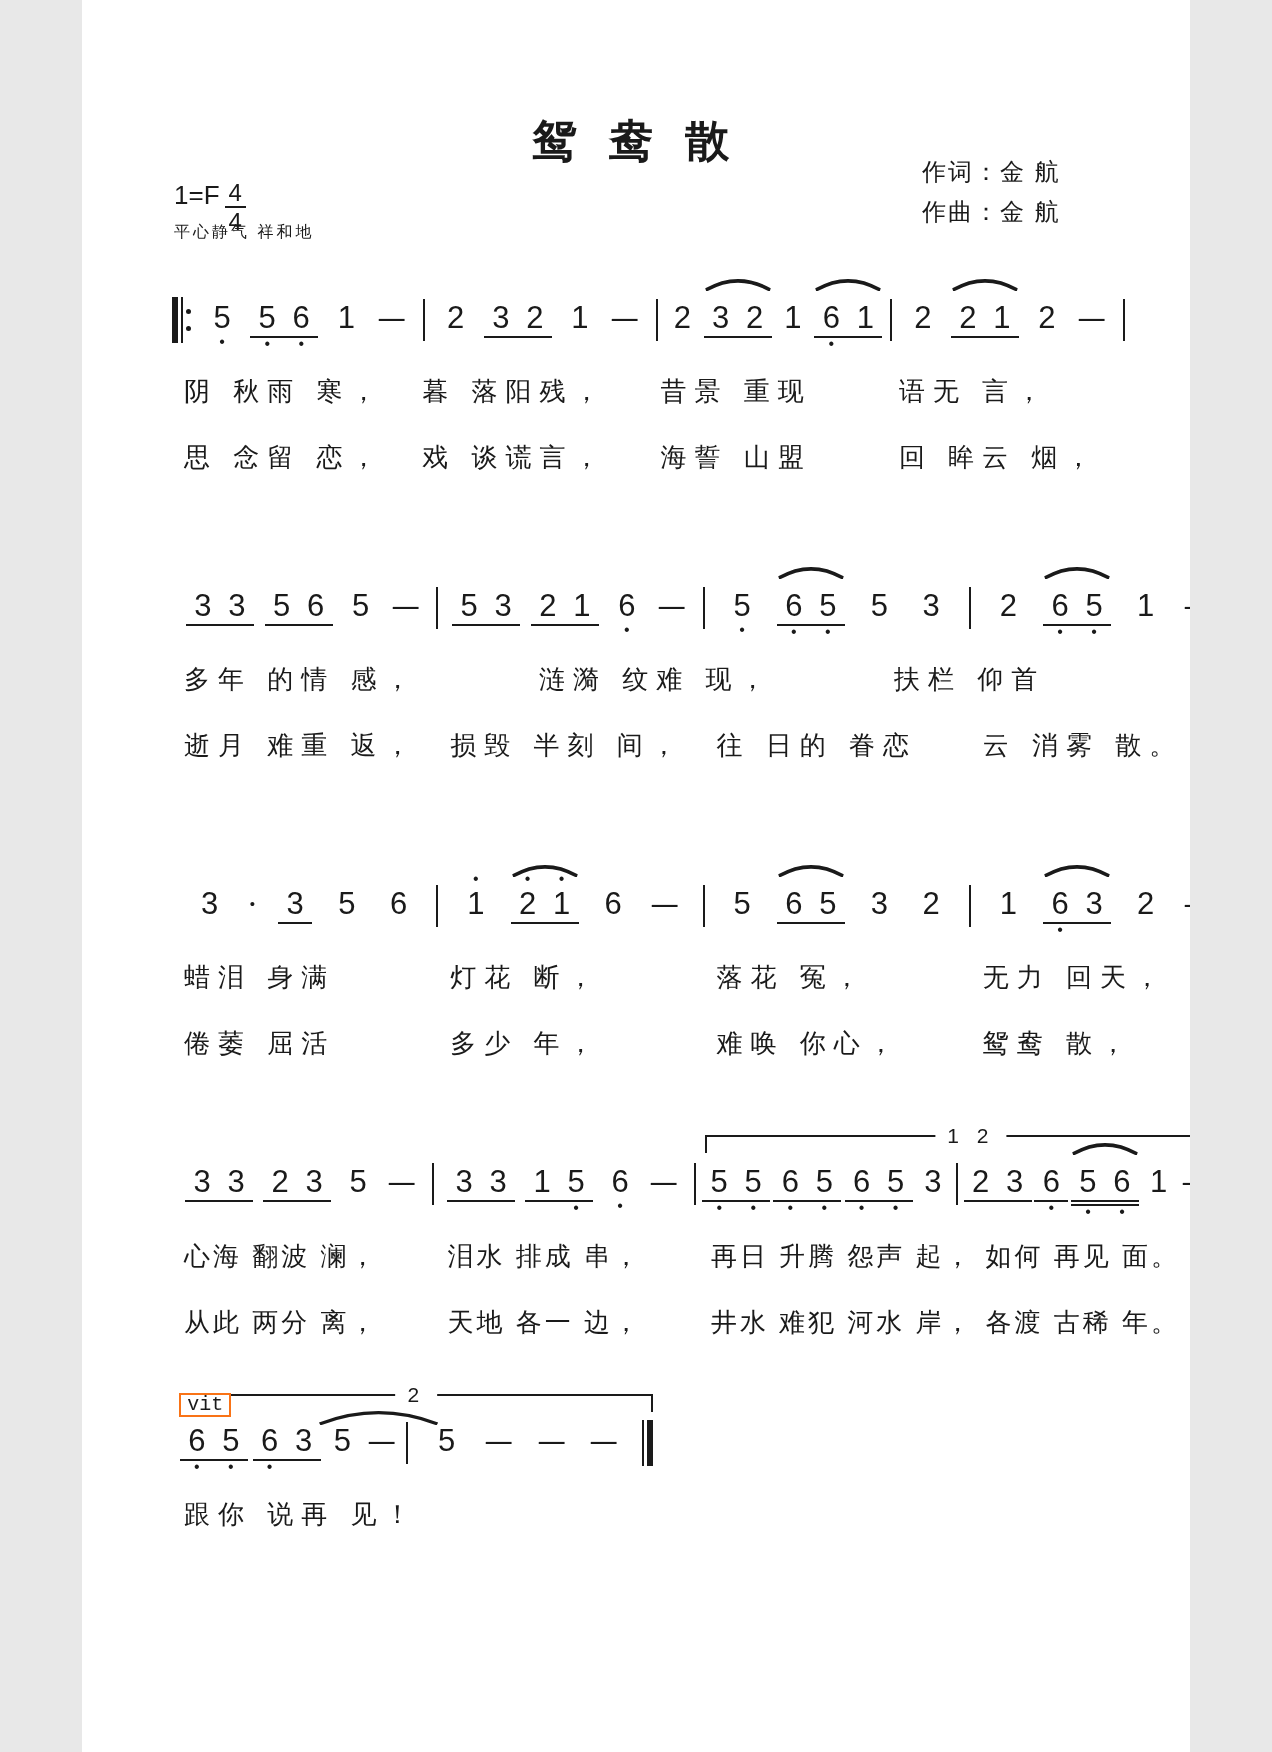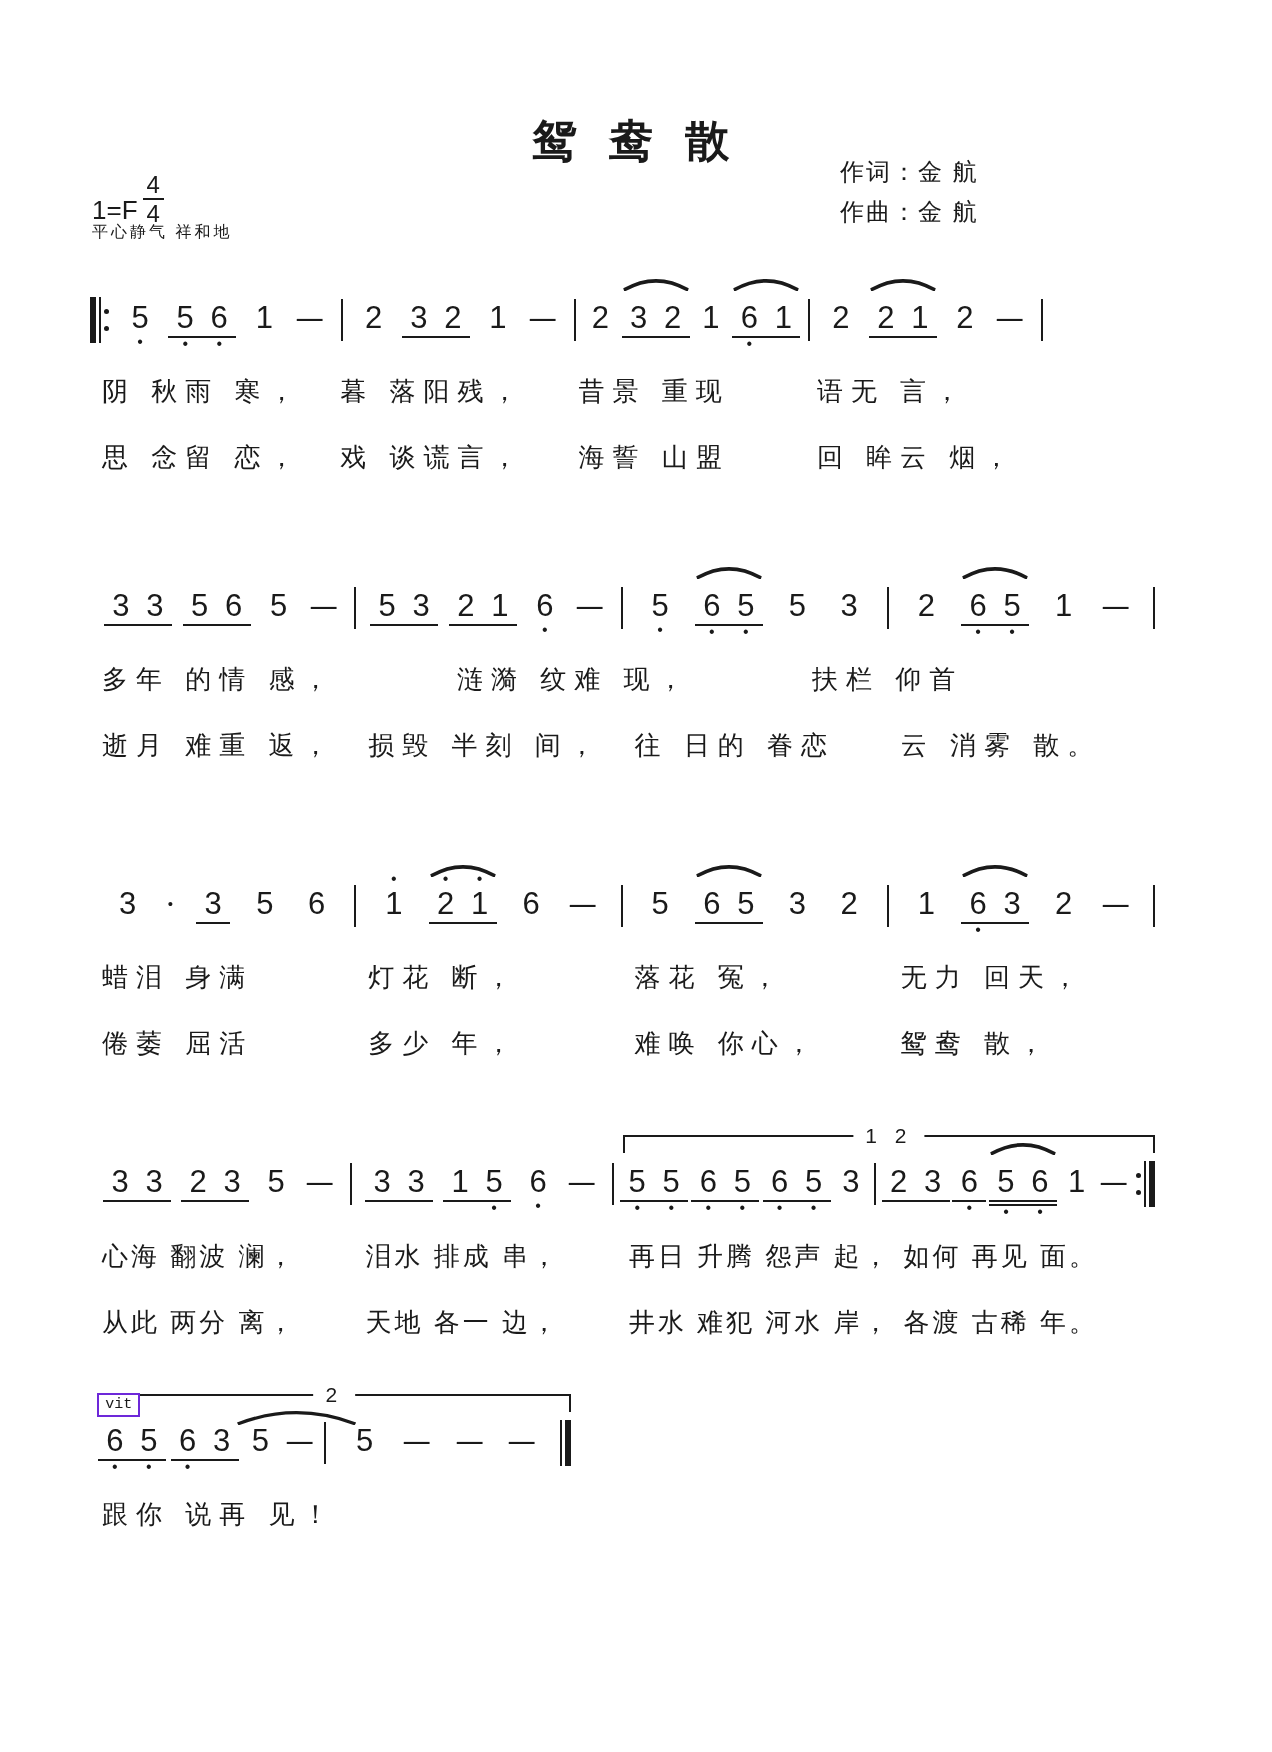--- a/index.html
+++ b/index.html
@@ -1,22 +1,22 @@
 <!DOCTYPE html>
 <html><head>
 <meta charset="utf-8">
 <style>
   html,body{margin:0;padding:0;background:#e8e8e8;}
-  .page{position:relative;width:1272px;height:1752px;background:#ffffff;margin:0 auto;
+  .page{position:relative;width:1108px;height:1752px;background:#ffffff;margin:0 auto;
         font-family:"Liberation Sans","DejaVu Sans",sans-serif;color:#1a1a1a;overflow:hidden;}
   
   .title{position:absolute;top:112px;left:0;width:100%;text-align:center;
          font-size:44px;font-weight:bold;letter-spacing:10px;}
   .credits{position:absolute;top:152px;left:840px;font-size:24px;line-height:40px;letter-spacing:2px;text-align:center;}
-  .keysig{position:absolute;top:172px;left:92px;display:flex;align-items:flex-end;font-size:26px;}
+  .keysig{position:absolute;top:180px;left:92px;display:flex;align-items:flex-start;font-size:26px;}
   .frac{display:inline-flex;flex-direction:column;align-items:center;margin-left:5px;
         font-size:24px;line-height:1.05;font-weight:500;}
   .frac .ftop{border-bottom:2px solid #1a1a1a;padding:0 4px 1px;}
   .frac .fbot{padding:1px 4px 0;}
   .tempo{position:absolute;top:222px;left:92px;font-size:16px;letter-spacing:3px;}
   
   .score{position:absolute;top:288px;left:90px;width:1065px;}
   .system{margin-bottom:90px;}
   .system.s2{margin-bottom:100px;}
   .system.s3{margin-bottom:50px;}
@@ -25,22 +25,22 @@
   .s1 .line{width:89.5%;}
   .s5 .line{width:45.2%;}
   
   .volta-row{position:relative;height:30px;}
   .vbracket{position:absolute;top:13px;height:16px;
             border-top:2px solid #1a1a1a;border-left:2px solid #1a1a1a;border-right:2px solid #1a1a1a;}
   .s4 .vbracket{left:50%;right:0;}
   .s5 .vbracket{left:1.5%;right:0;}
   .vlabel{position:absolute;left:50%;top:-13px;transform:translateX(-50%);
           background:#fff;padding:0 12px;font-size:21px;letter-spacing:6px;white-space:nowrap;}
-  .vit{position:absolute;left:-2px;top:-3px;border:2px solid #6d28d9;background:#fff;
-       font-size:15px;line-height:20px;padding:0 6px;font-family:"Liberation Mono","DejaVu Sans Mono",monospace;}
+  .vit{position:absolute;left:-2px;top:-3px;border:2px solid #f97316;background:#fff;
+       font-size:20px;line-height:20px;padding:0 6px;font-family:"Liberation Mono","DejaVu Sans Mono",monospace;}
   
   .notes-row{display:flex;position:relative;align-items:flex-start;min-height:66px;}
   .measure{flex:1;display:flex;justify-content:space-evenly;align-items:flex-start;padding:0 4px;}
   .grp{display:inline-flex;flex-direction:column;align-items:center;position:relative;margin:0 1px;}
   .grow{display:inline-flex;align-items:flex-end;}
   .grow.u1{border-bottom:2px solid #1a1a1a;}
   .grow.u2{border-bottom:6px double #1a1a1a;}
   .nt{display:inline-flex;flex-direction:column;align-items:center;width:34px;}
   .nt.nar{width:16px;}
   .ot{height:12px;font-size:16px;line-height:10px;font-style:normal;}

